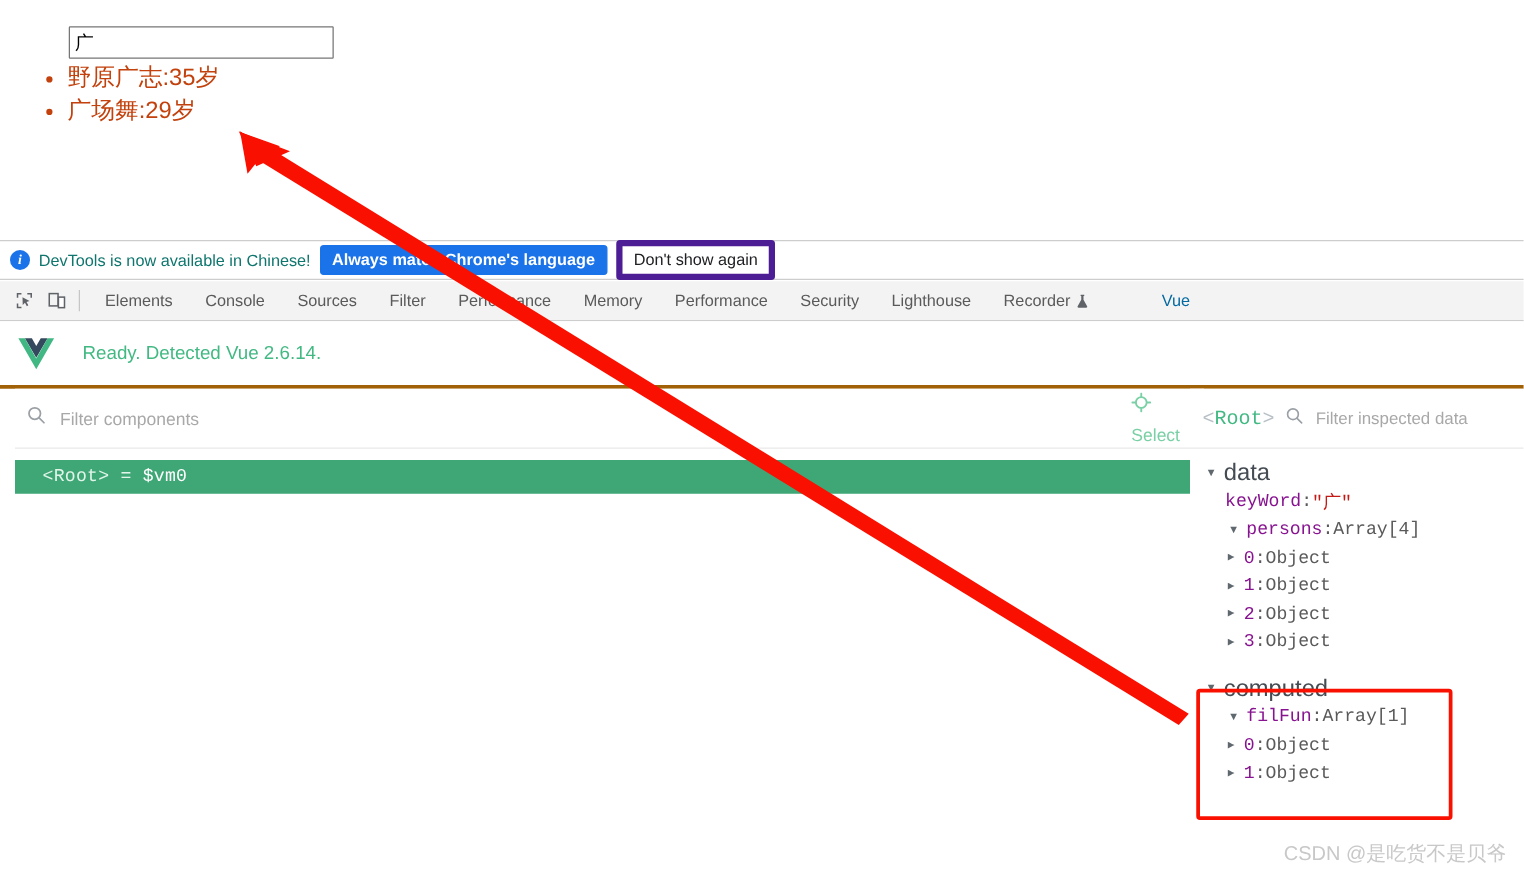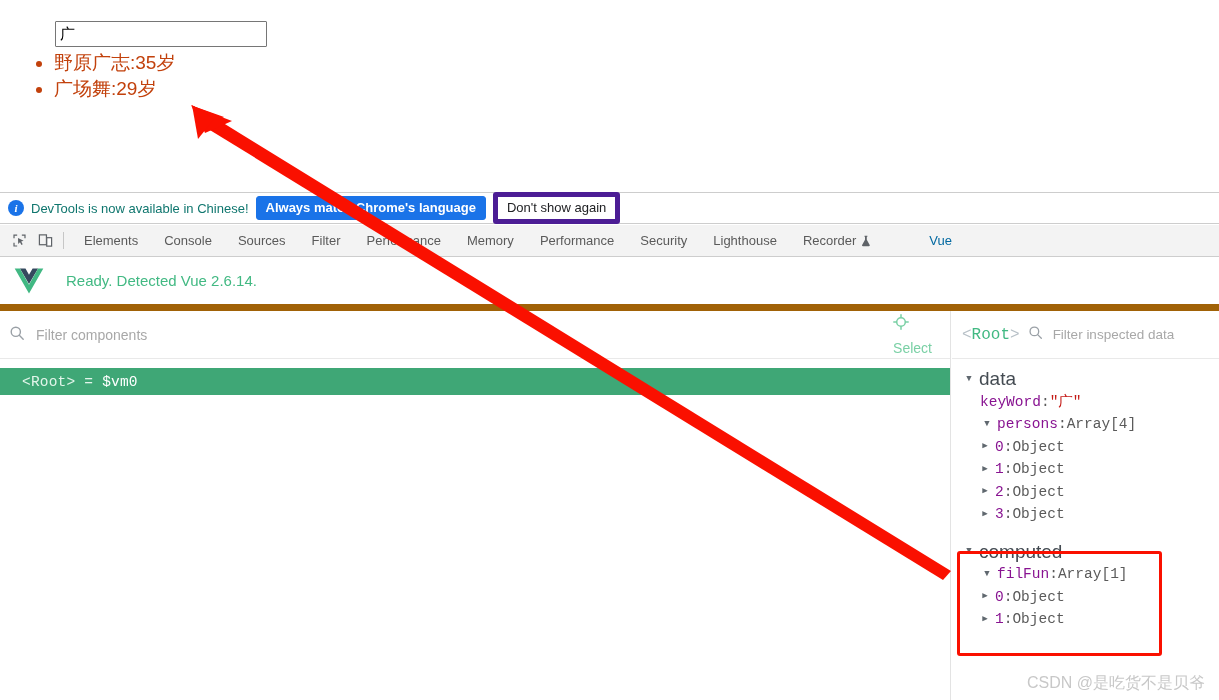--- a/index.html
+++ b/index.html
@@ -166,21 +166,21 @@
 
   
   #vue-header {
     position: absolute;
     left: 0;
     top: 257px;
     width: 1219px;
     height: 54px;
     box-sizing: border-box;
     background: #ffffff;
-    border-bottom: 7px solid #a16207;
+    border-bottom: 3px solid #a16207;
     display: flex;
     align-items: center;
   }
   #vue-logo {
     margin-left: 14px;
     width: 30px; height: 30px;
     flex: 0 0 auto;
   }
   #vue-ready-text {
     margin-left: 22px;
@@ -212,21 +212,21 @@
     position: absolute;
     left: 10px; right: 10px;
     bottom: 0;
     height: 3px;
     background: #42b983;
   }
 
   
   #components-pane {
     position: absolute;
-    left: 0;
+    left: 12px;
     top: 311px;
     width: 951px;
     height: 389px;
     background: #fff;
     box-sizing: border-box;
     border-right: 1px solid #e3e3e3;
   }
   #filter-row {
     height: 48px;
     display: flex;

